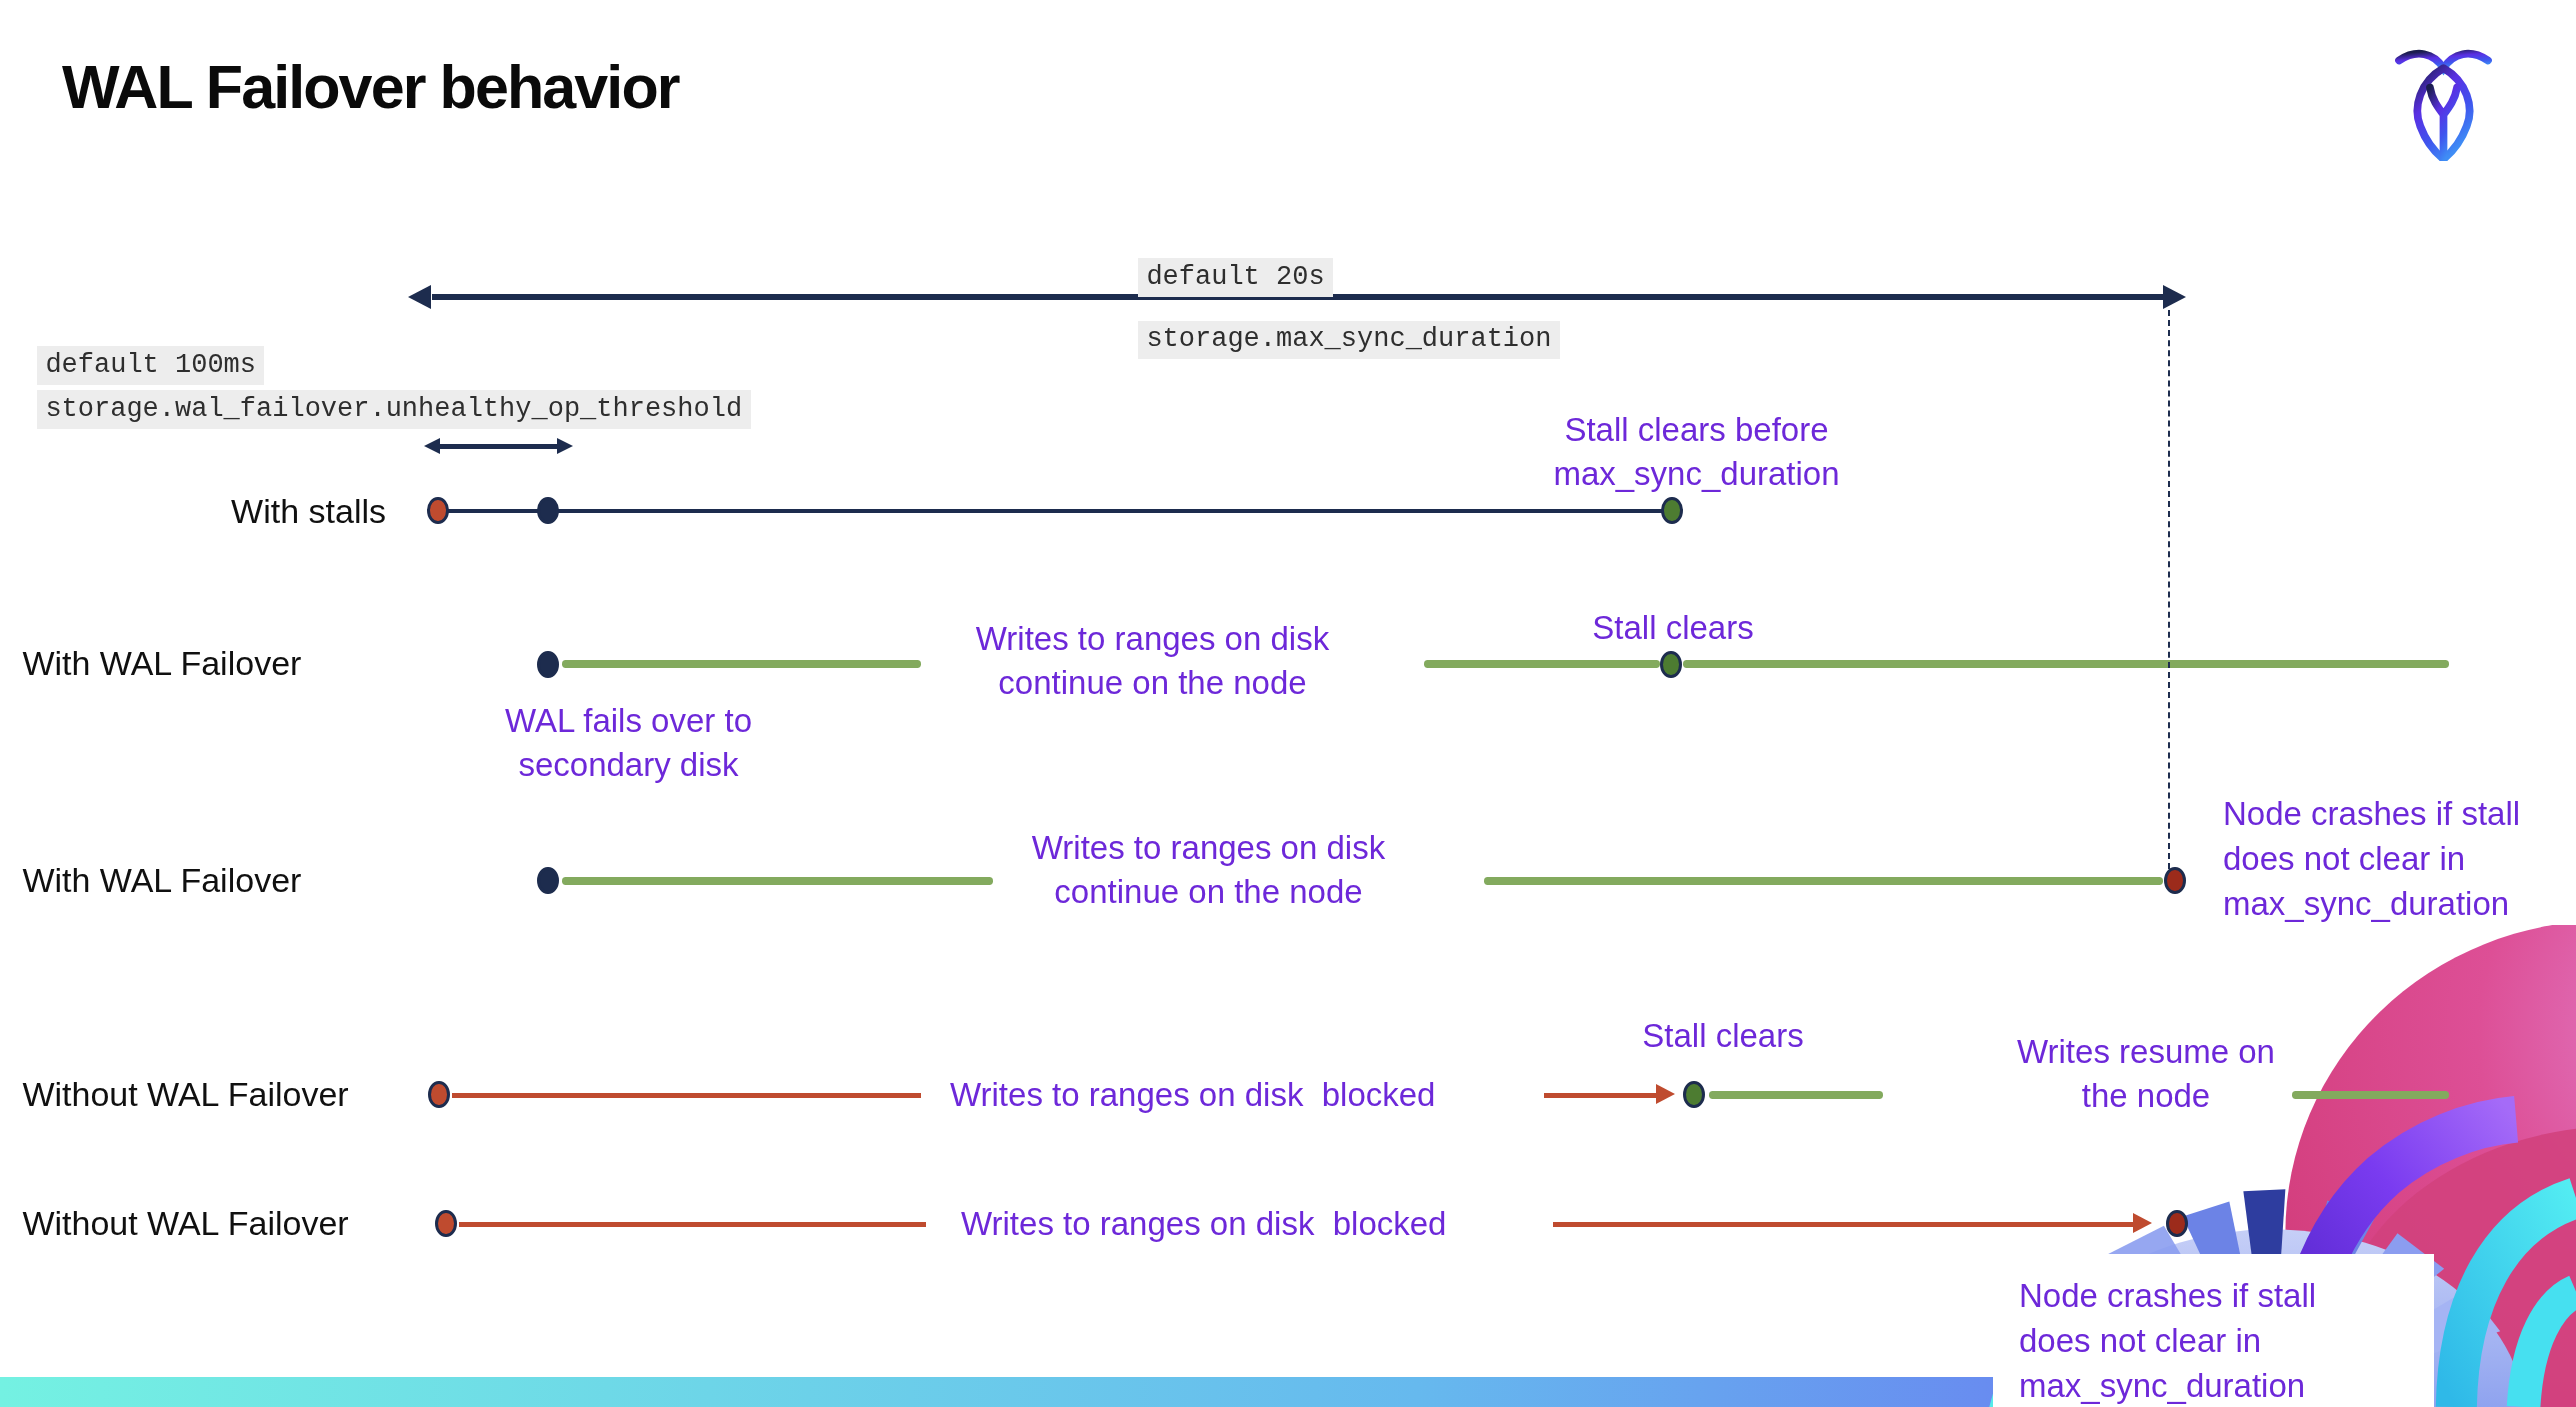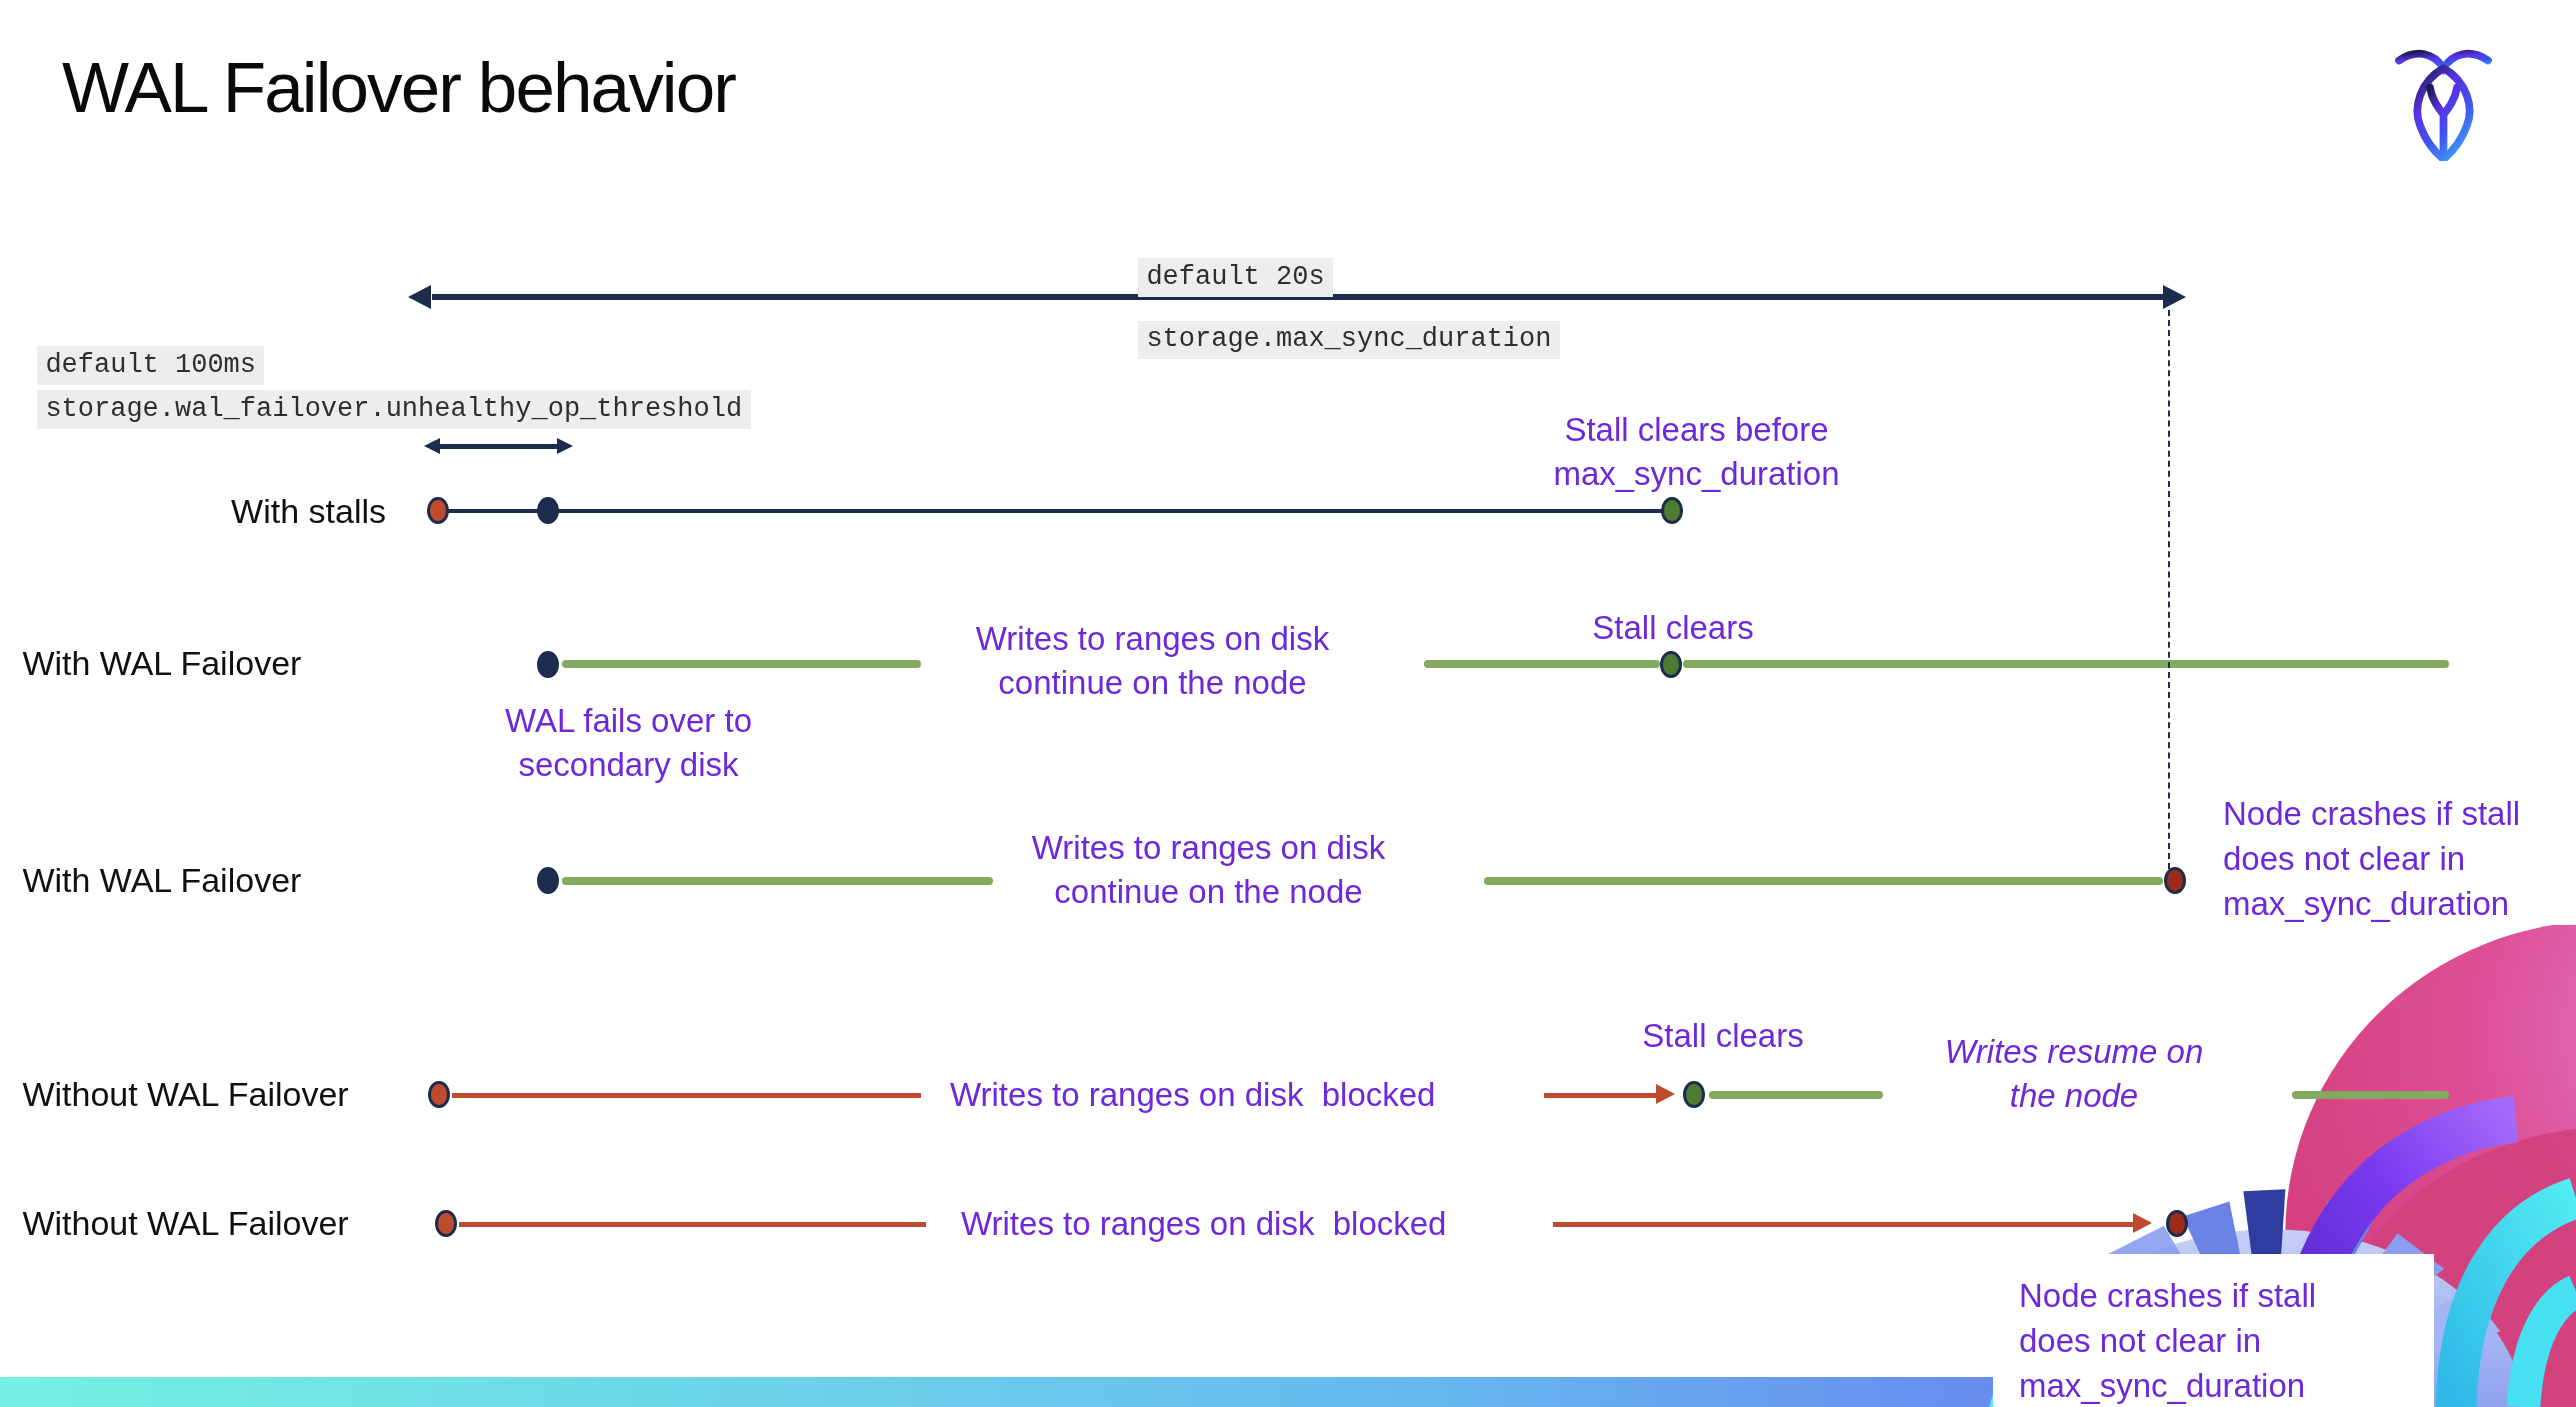--- a/index.html
+++ b/index.html
@@ -32,22 +32,22 @@
   .dot-red{background:#bf4b2f;}
   .dot-green{background:#4d7c31;}
   .dot-darkred{background:#9c2b1b;}
   .tri{position:absolute;width:0;height:0;z-index:5;}
   .tri-left-navy{border-top:12px solid transparent;border-bottom:12px solid transparent;border-right:23.4px solid #1d2c4e;}
   .tri-right-navy{border-top:12px solid transparent;border-bottom:12px solid transparent;border-left:23.4px solid #1d2c4e;}
   .tri-left-navy-sm{border-top:8.4px solid transparent;border-bottom:8.4px solid transparent;border-right:16px solid #1d2c4e;}
   .tri-right-navy-sm{border-top:8.4px solid transparent;border-bottom:8.4px solid transparent;border-left:16px solid #1d2c4e;}
   .tri-right-red{border-top:10.3px solid transparent;border-bottom:10.3px solid transparent;border-left:19.6px solid #bf4b2f;}
   #title{
-    position:absolute;left:62px;top:36px;font-size:71px;line-height:103px;
-    font-weight:400;letter-spacing:-1.9px;color:#0a0a0a;white-space:nowrap;z-index:6;
+    position:absolute;left:62px;top:36px;font-size:61px;line-height:103px;
+    font-weight:700;letter-spacing:-1.9px;color:#0a0a0a;white-space:nowrap;z-index:6;
   }
   #dashed-drop{
     position:absolute;left:2168px;top:310px;height:559px;width:0;
     border-left:2.8px dashed #1d2c4e;z-index:6;
   }
   #callout-box{
     position:absolute;left:1993px;top:1254px;width:441px;height:153px;
     background:#ffffff;z-index:7;
   }
   #callout-box .note{position:static;display:block;padding:18.7px 0 0 26px;font-size:33px;line-height:45px;}
@@ -172,21 +172,21 @@
 
   <div class="row-label" style="left:22.4px;top:1073px;">Without WAL Failover</div>
   <div class="dot dot-red" style="left:428px;top:1081px;"></div>
   <div class="rline" style="left:452px;top:1093px;width:469px;"></div>
   <div class="note" style="left:950px;top:1073px;">Writes to ranges on disk  blocked</div>
   <div class="rline" style="left:1544px;top:1093px;width:114px;"></div>
   <div class="tri tri-right-red" style="left:1656px;top:1084px;"></div>
   <div class="dot dot-green" style="left:1683px;top:1081px;"></div>
   <div class="gline" style="left:1709px;top:1091px;width:174px;"></div>
   <div class="note center" style="left:1606px;top:1014px;width:234px;">Stall clears</div>
-  <div class="note center z6" style="left:1902px;top:1030px;width:344px;font-style:italic;">Writes resume on
+  <div class="note center z6" style="left:1974px;top:1030px;width:344px;">Writes resume on
 the node</div>
   <div class="gline" style="left:2292px;top:1091px;width:157px;"></div>
 
   <div class="row-label" style="left:22.4px;top:1202px;">Without WAL Failover</div>
   <div class="dot dot-red" style="left:435px;top:1210px;"></div>
   <div class="rline" style="left:459px;top:1222px;width:467px;"></div>
   <div class="note" style="left:961px;top:1202px;">Writes to ranges on disk  blocked</div>
   <div class="rline" style="left:1553px;top:1222px;width:581px;"></div>
   <div class="tri tri-right-red" style="left:2133px;top:1213px;"></div>
   <div class="dot dot-darkred" style="left:2166px;top:1210px;"></div>

